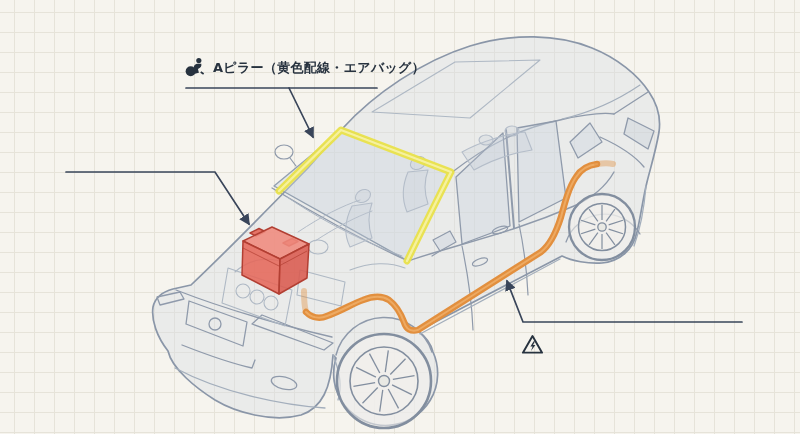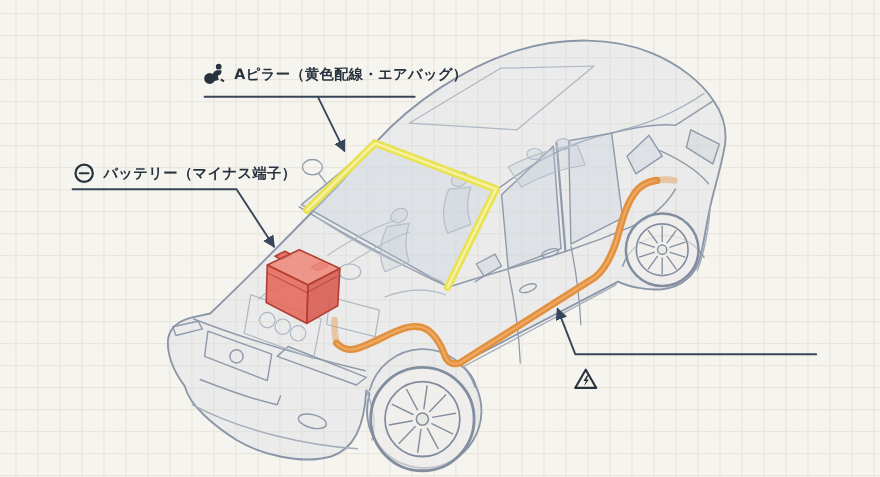--- a/index.html
+++ b/index.html
@@ -201,27 +201,20 @@
       <g fill="#27323f">
         <circle cx="8" cy="16" r="5.2"></circle>
         <circle cx="16.5" cy="4.8" r="2.7"></circle>
         <path d="M14.5 8.2 c-2.5 .8 -4 3 -3.3 5.6 l1.2 4.6 4.2 -1 -1 -3.9 c2.6 -.7 4.1 -2.9 3.5 -5.3 z"></path>
         <path d="M19 16 l3 2 -1 1.6 -3 -2 z"></path>
       </g>
     </svg>
     <span>Aピラー（黄色配線・エアバッグ）</span>
   </div>
 
-  <div class="label" style="left:66px;top:147px;">
-    <svg class="ic" width="21" height="21" viewBox="0 0 24 24">
-      <circle cx="12" cy="12" r="9" fill="none" stroke="#27323f" stroke-width="2.3"></circle>
-      <line x1="7.5" y1="12" x2="16.5" y2="12" stroke="#27323f" stroke-width="2.3" stroke-linecap="round"></line>
-    </svg>
-    <span>バッテリー（マイナス端子）</span>
-  </div>
 
   <div class="label" style="left:521px;top:333px;">
     <svg class="ic" width="23" height="23" viewBox="0 0 24 24">
       <path d="M12 3.2 L22 20.5 H2 Z" fill="none" stroke="#27323f" stroke-width="2" stroke-linejoin="round"></path>
       <path d="M13.2 8.5 L9.8 14 h2.3 L10.4 18.8 L15 12.6 h-2.4 L14.6 8.5 Z" fill="#27323f"></path>
     </svg>
   </div>
 
 </div>
 

